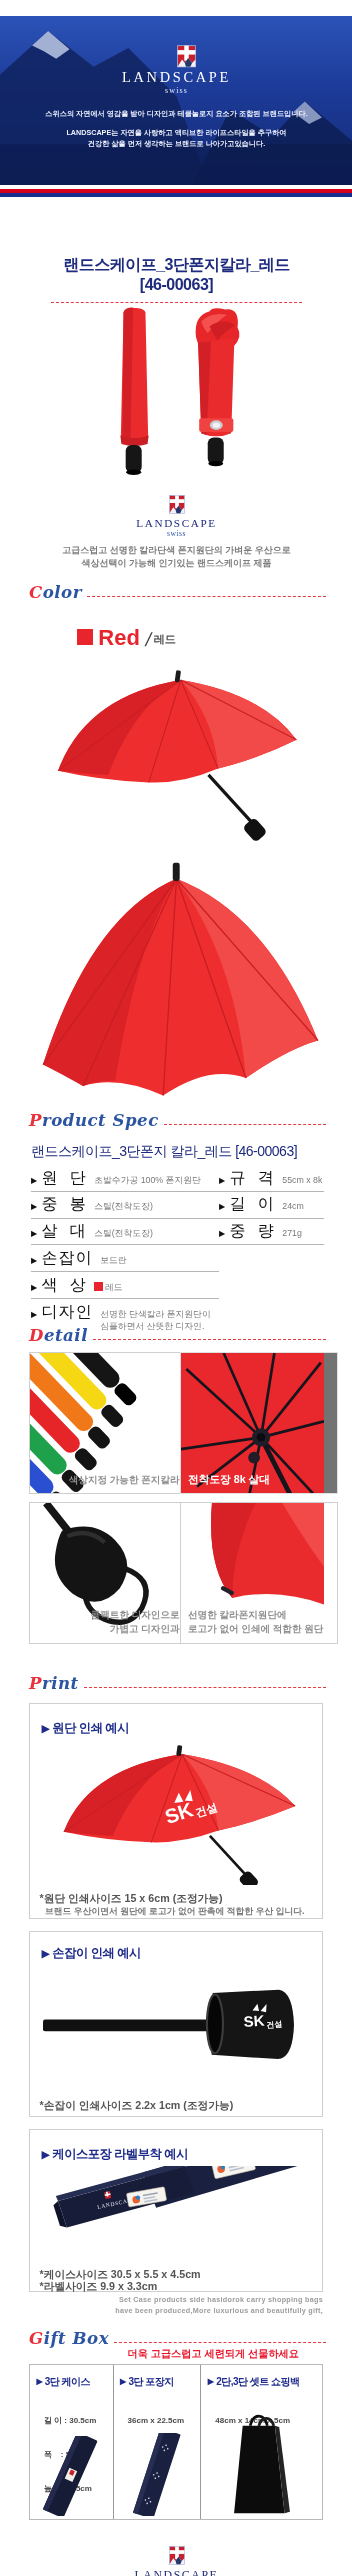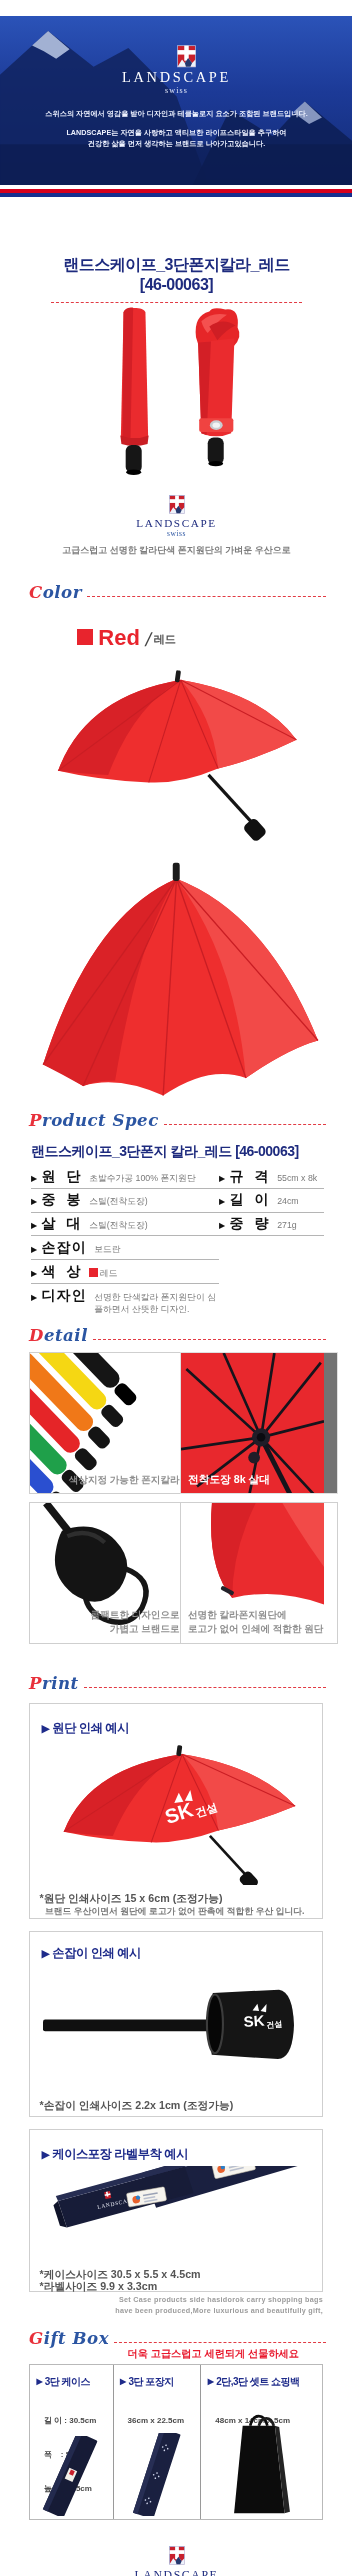--- a/index.html
+++ b/index.html
@@ -48,28 +48,28 @@
   .color-label { position:absolute; top:611px; left:33px; display:flex; align-items:flex-end;padding-left:44px; }
   .color-label .swatch { width:16px; height:16px; background:#e8242d; margin-bottom:3.7px; }
   .color-label .name-en { color:#e8242d; font-size:22px; font-weight:bold; margin-left:5.3px; line-height:1; }
   .color-label .slash { color:#444; font-size:19px; font-weight:200; margin-left:6.4px; line-height:1; transform:skewX(-12deg); }
   .color-label .name-kr { color:#555; font-size:11.2px; font-weight:bold; margin-left:2.1px; margin-bottom:1.6px; }
 
   .photo-open { position:absolute; top:648px; left:48px; }
   .photo-dome { position:absolute; top:835px; left:10.7px; }
 
   
-  .spec-title { position:absolute; top:1127px; left:31px; color:#1e2b7e; font-size:14px; font-weight:bold; letter-spacing:-0.5px; }
+  .spec-title { position:absolute; top:1127px; left:31px; color:#1e2b7e; font-size:14px; font-weight:normal; letter-spacing:-0.5px; }
   .spec-table { position:absolute; top:1149px; left:31px; width:293px; display:flex; }
   .spec-col-left { width:188px; }
   .spec-col-right { width:105px; margin-left:0; }
   .spec-row { display:flex; align-items:baseline; border-bottom:0.5px solid #b5b5b5; padding:2.7px 0 2.1px 0; min-height:15px; }
   .spec-row.noline { border-bottom:none; }
   .spec-bullet { color:#111; font-size:8px; margin-right:4.3px; }
-  .spec-label { color:#111; font-size:14px; font-weight:bold; letter-spacing:1.1px; white-space:pre; }
+  .spec-label { color:#111; font-size:16px; font-weight:normal; letter-spacing:1.1px; white-space:pre; }
   .spec-value { color:#7a7a7a; font-size:8.8px; margin-left:7.5px; }
   .mini-swatch { width:8.6px; height:8.6px; background:#e8242d; display:inline-block; margin-left:7.5px; position:relative; top:1.1px; }
   .mini-swatch + .spec-value { margin-left:2.1px; }
 
   
   .detail-grid { position:absolute; top:1336px; left:29px; width:294px; display:grid;
                  grid-template-columns:143px 143px; grid-gap:7.5px; }
   .detail-cell { width:158px; height:142px; border:0.5px solid #cfcfcf; background:#fff; position:relative; overflow:hidden; }
   .detail-cell.red-bg { background:#737373; border-color:#e0e0e0; }
   .cap-gray { position:absolute; color:#8f8f8f; font-size:9.6px; font-weight:bold; line-height:14px; }
@@ -174,20 +174,21 @@
       <rect x="1" y="1" width="32" height="38" fill="#c8202c" stroke="#9db1de" stroke-width="1.5"></rect>
       <rect x="13" y="1" width="8" height="27" fill="#fff"></rect>
       <rect x="1" y="9" width="32" height="8" fill="#fff"></rect>
       <path d="M1,39 L9,26 L14,32 L20,23 L27,32 L33,26 L33,39 Z" fill="#eef2fb"></path>
       <path d="M14,32 L20,23 L27,32 L24,39 L16,39 Z" fill="#25386e"></path>
     </svg>
     <div class="brand-name">LANDSCAPE</div>
     <div class="brand-sub">swiss</div>
     <div class="brand-summary">
       <div>고급스럽고 선명한 칼라단색 폰지원단의 가벼운 우산으로</div>
+      <div>색상선택이 가능해 인기있는 랜드스케이프 제품</div>
     </div>
   </div>
 
   <div class="sec-heading" style="top:568px;">
     <div class="script">Color</div>
     <div class="dash"></div>
   </div>
 
   <div class="color-label">
     <span class="swatch"></span>
@@ -336,21 +337,21 @@
 
     <div class="detail-cell">
       <svg width="143" height="142" viewBox="0 0 268 266">
         <path d="M120,132 Q150,108 190,128 Q232,150 210,196 Q186,236 140,218 Q100,200 104,162 Q108,142 120,132Z" fill="none" stroke="#161616" stroke-width="10"></path>
         <line x1="30" y1="0" x2="92" y2="78" stroke="#161616" stroke-width="14"></line>
         <path d="M60,52 Q120,30 160,70 Q200,112 168,160 Q130,204 80,170 Q40,138 48,92 Q52,66 60,52Z" fill="#141414"></path>
         <path d="M70,62 Q110,46 140,74" stroke="#2e2e2e" stroke-width="8" fill="none"></path>
       </svg>
       <div class="cap-gray cap-br">
         <div>콤팩트한 디자인으로</div>
-        <div>가볍고 브랜드로</div>
+        <div>가볍고 디자인과</div>
       </div>
     </div>
 
     <div class="detail-cell">
       <svg width="143" height="142" viewBox="0 0 268 266">
         <path d="M58,0 L268,0 L268,190 Q180,158 96,178 Q48,120 58,0 Z" fill="#ea2b2e"></path>
         <path d="M58,0 L140,0 Q96,90 96,178 Q48,120 58,0Z" fill="#d82127"></path>
         <path d="M190,0 L268,0 L268,120 Q225,60 190,0Z" fill="#f24a48"></path>
         <rect x="74" y="160" width="26" height="8" rx="3" fill="#23222a" transform="rotate(28 87 164)"></rect>
       </svg>

